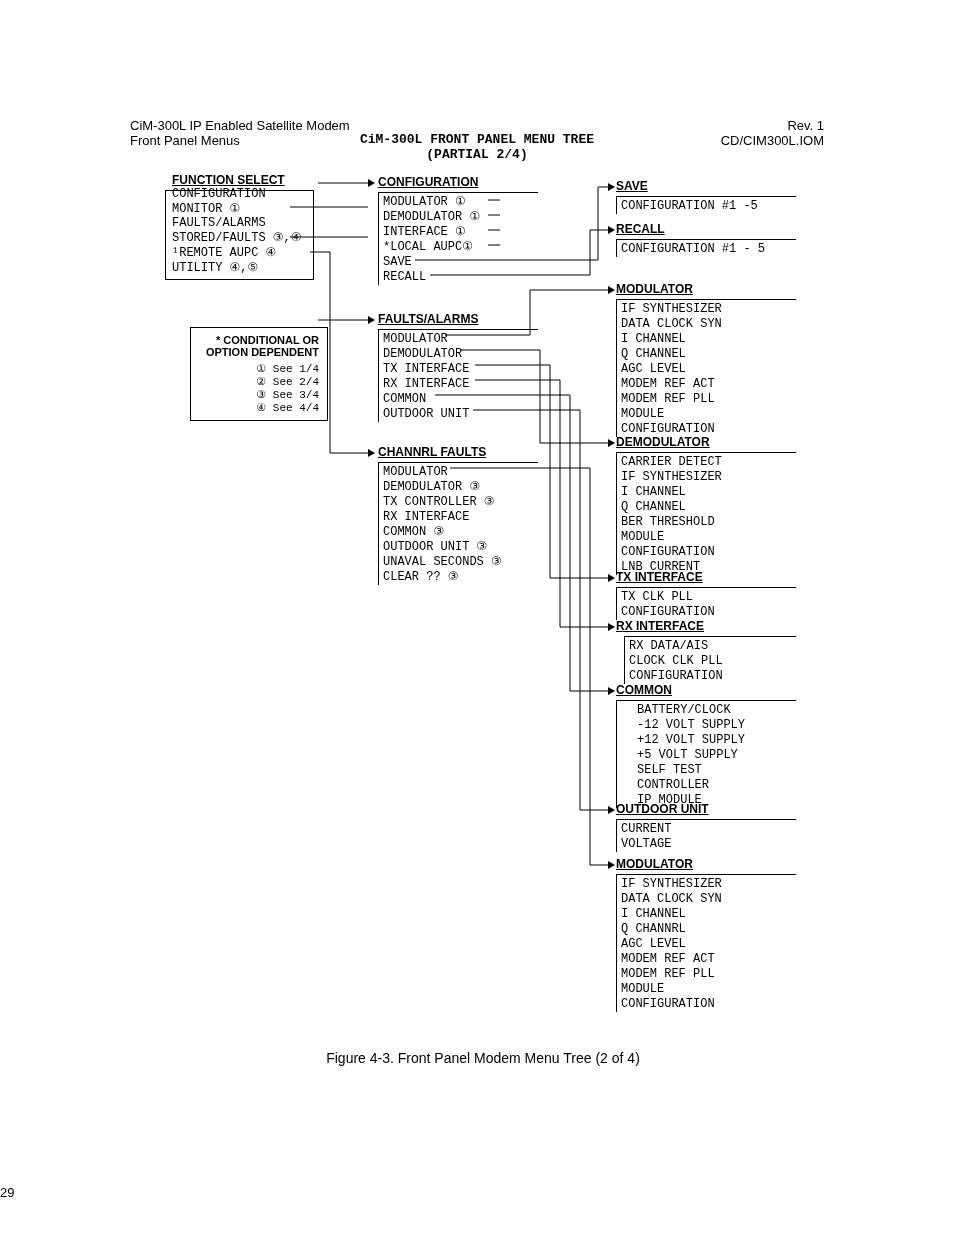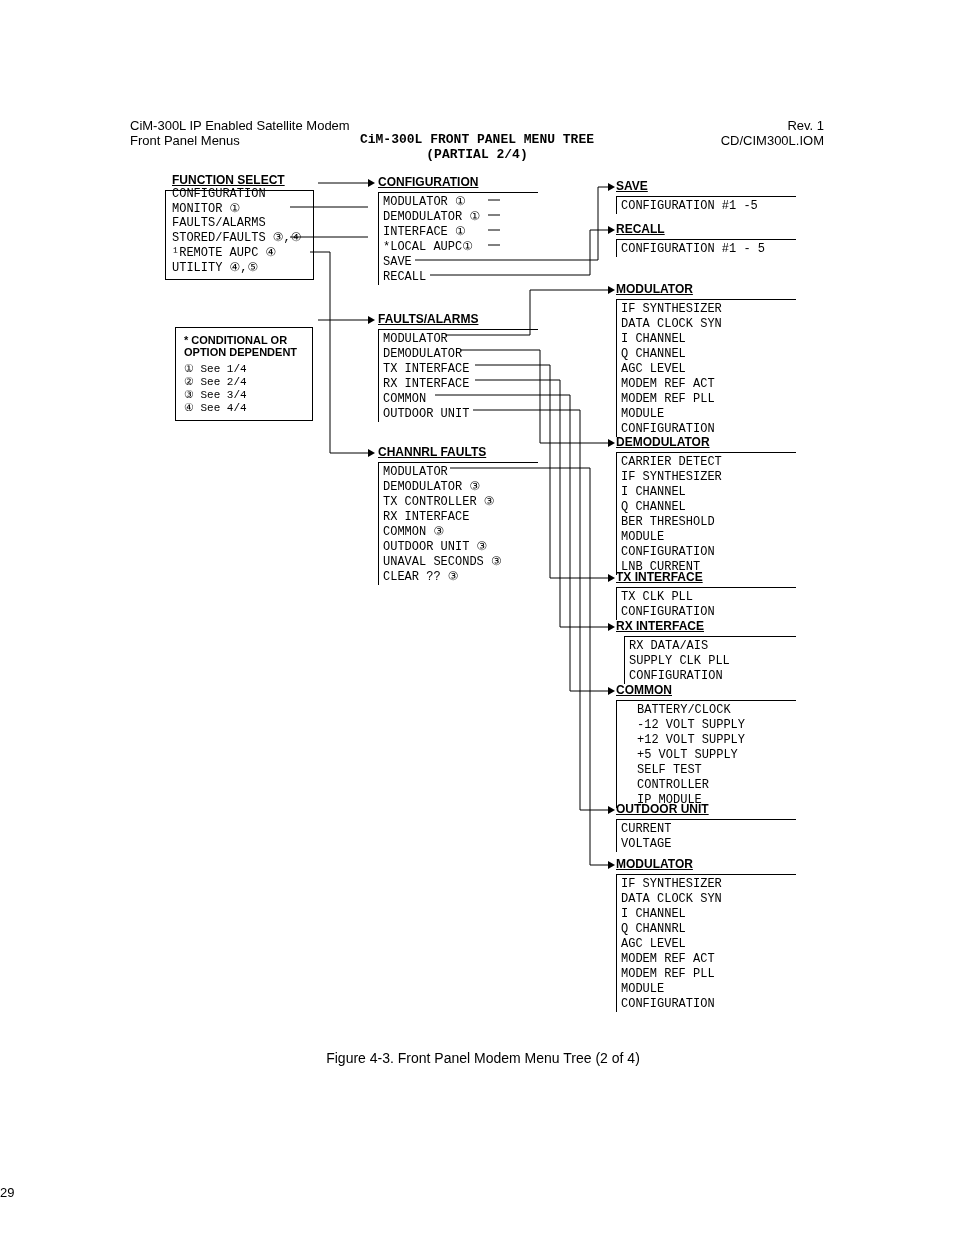--- a/index.html
+++ b/index.html
@@ -105,21 +105,21 @@
   <div class="box" style="left:165px;top:15px;width:135px;">
     <div class="hd" style="margin-top:-22px;">FUNCTION SELECT</div>
     <div class="ln">CONFIGURATION</div>
     <div class="ln">MONITOR ①</div>
     <div class="ln">FAULTS/ALARMS</div>
     <div class="ln">STORED/FAULTS ③,④</div>
     <div class="ln">¹REMOTE AUPC ④</div>
     <div class="ln">UTILITY ④,⑤</div>
   </div>
 
-  <div class="legend" style="left:175px;top:152px;width:120px;text-align:left;">
+  <div class="legend" style="left:190px;top:152px;width:120px;text-align:right;">
     <div class="lh" style="white-space:pre;">* CONDITIONAL OR
 OPTION DEPENDENT</div>
     <div style="height:4px;"></div>
     <div class="ll">① See 1/4</div>
     <div class="ll">② See 2/4</div>
     <div class="ll">③ See 3/4</div>
     <div class="ll">④ See 4/4</div>
   </div>
 
   <div class="sect" style="left:378px;top:0;width:160px;">
@@ -208,21 +208,21 @@
     <div style="border-left:1px solid #000;border-top:1px solid #000;padding:2px 0 0 4px;">
       <div class="ln">TX CLK PLL</div>
       <div class="ln">CONFIGURATION</div>
     </div>
   </div>
 
   <div class="sect" style="left:616px;top:444px;width:180px;">
     <div class="hd">RX INTERFACE</div>
     <div style="border-left:1px solid #000;border-top:1px solid #000;padding:2px 0 0 4px;margin-left:8px;">
       <div class="ln">RX DATA/AIS</div>
-      <div class="ln">SUPPLY CLK PLL</div>
+      <div class="ln">CLOCK CLK PLL</div>
       <div class="ln">CONFIGURATION</div>
     </div>
   </div>
 
   <div class="sect" style="left:616px;top:508px;width:180px;">
     <div class="hd">COMMON</div>
     <div style="border-left:1px solid #000;border-top:1px solid #000;padding:2px 0 0 20px;">
       <div class="ln">BATTERY/CLOCK</div>
       <div class="ln">-12 VOLT SUPPLY</div>
       <div class="ln">+12 VOLT SUPPLY</div>

